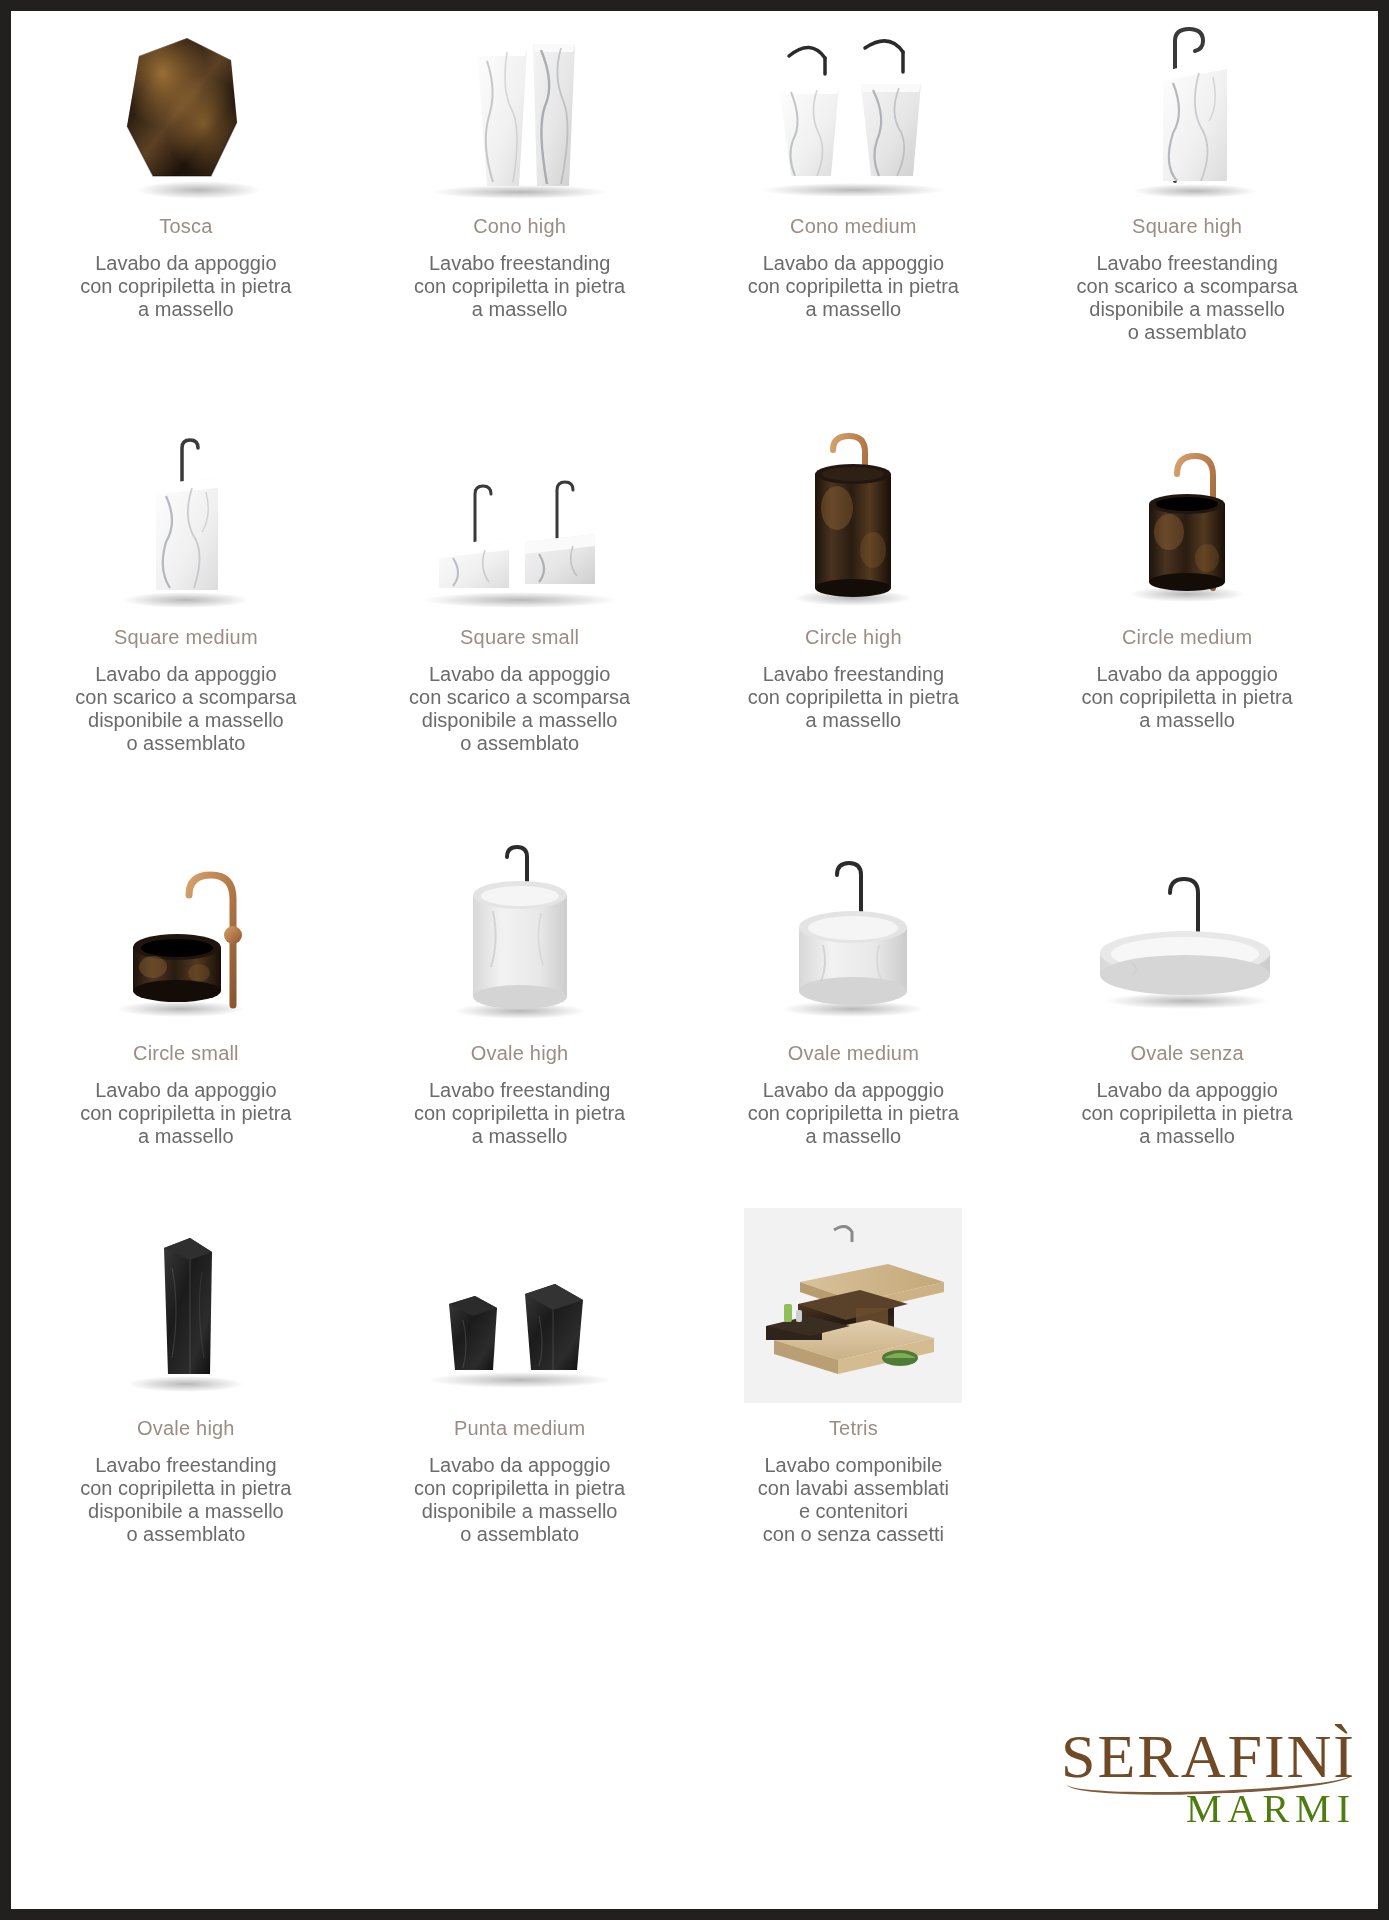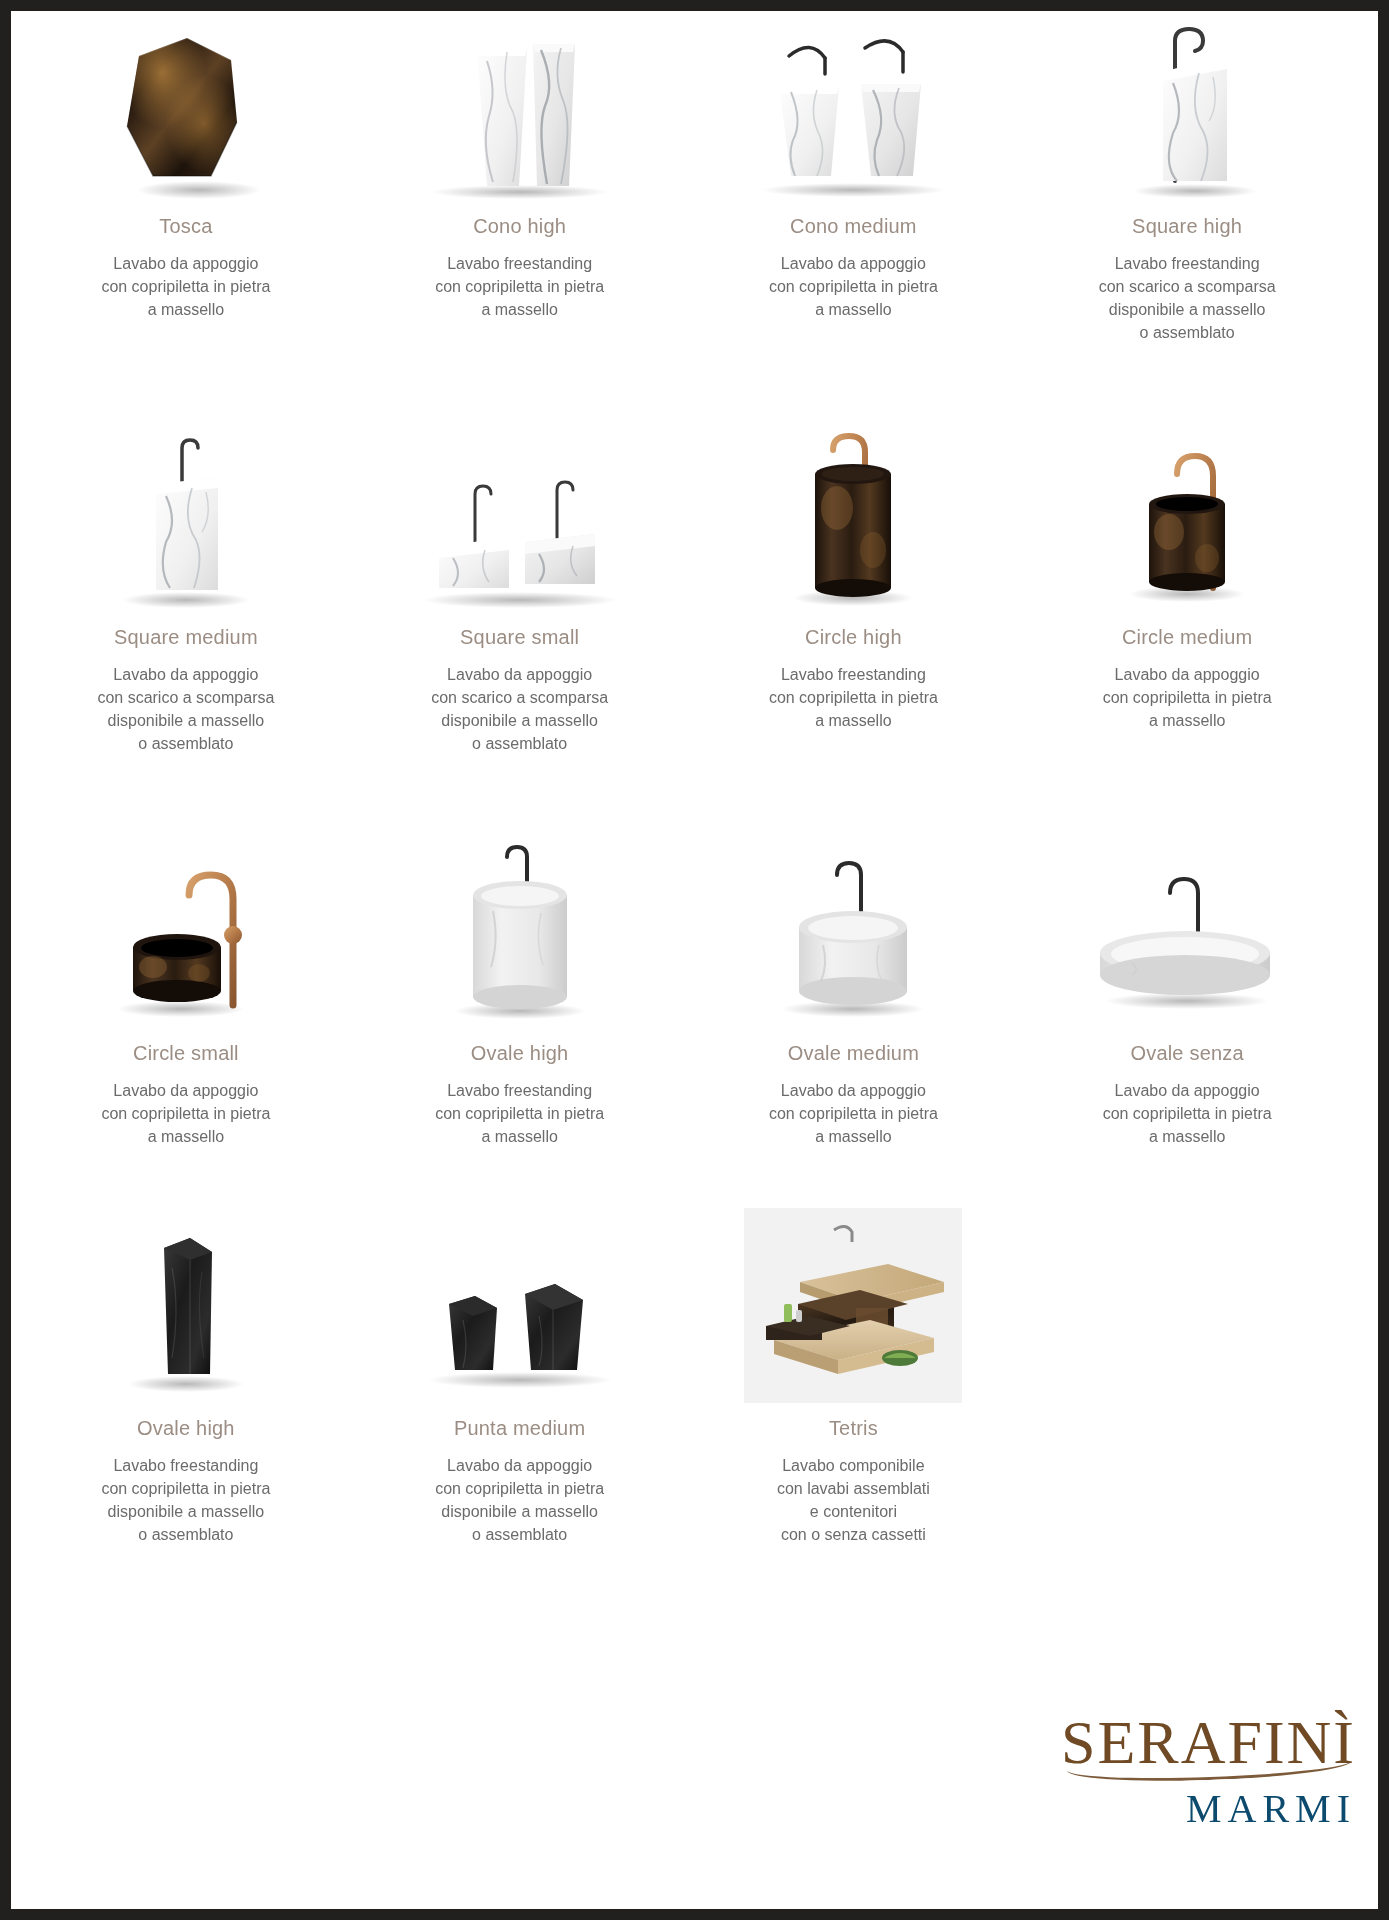--- a/index.html
+++ b/index.html
@@ -50,21 +50,21 @@
   }
   .title {
     font-size: 20px;
     color: #9b8d83;
     font-weight: 400;
     letter-spacing: 0.2px;
     margin-top: 14px;
     margin-bottom: 14px;
   }
   .desc {
-    font-size: 16px;
+    font-size: 20px;
     line-height: 23px;
     color: #6b6b6b;
     white-space: pre-line;
   }
   .r1 .imgbox { height: 180px; }
   .r2 .imgbox { height: 190px; }
   .r3 .imgbox { height: 195px; }
   .r4 .imgbox { height: 195px; }
 
   .row-gap-1 { height: 78px; grid-column: 1 / -1; }
@@ -82,22 +82,22 @@
   .logo .l1 {
     font-family: "Liberation Serif", serif;
     font-size: 62px;
     letter-spacing: 2px;
     color: #6f4a25;
   }
   .logo .l2 {
     font-family: "Liberation Serif", serif;
     font-size: 40px;
     letter-spacing: 6px;
-    color: #0c4a6e;
-    margin-top: 16px;
+    color: #4d7c0f;
+    margin-top: 2px;
   }
   .logo .swoosh {
     position: absolute;
     left: 6px;
     right: 4px;
     top: 40px;
     height: 26px;
     border-bottom: 3px solid #6f4a25;
     border-radius: 50%;
     transform: rotate(-2deg);

